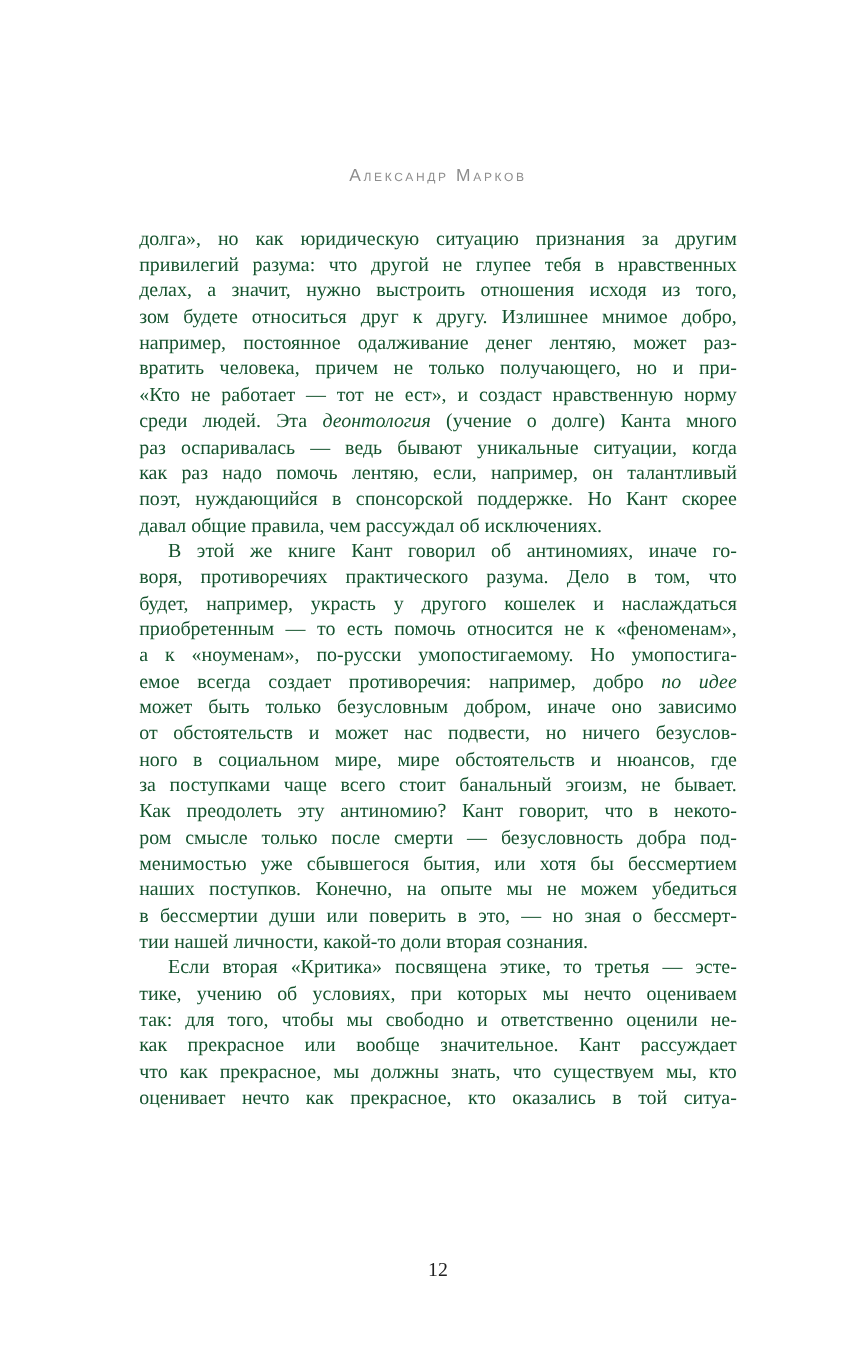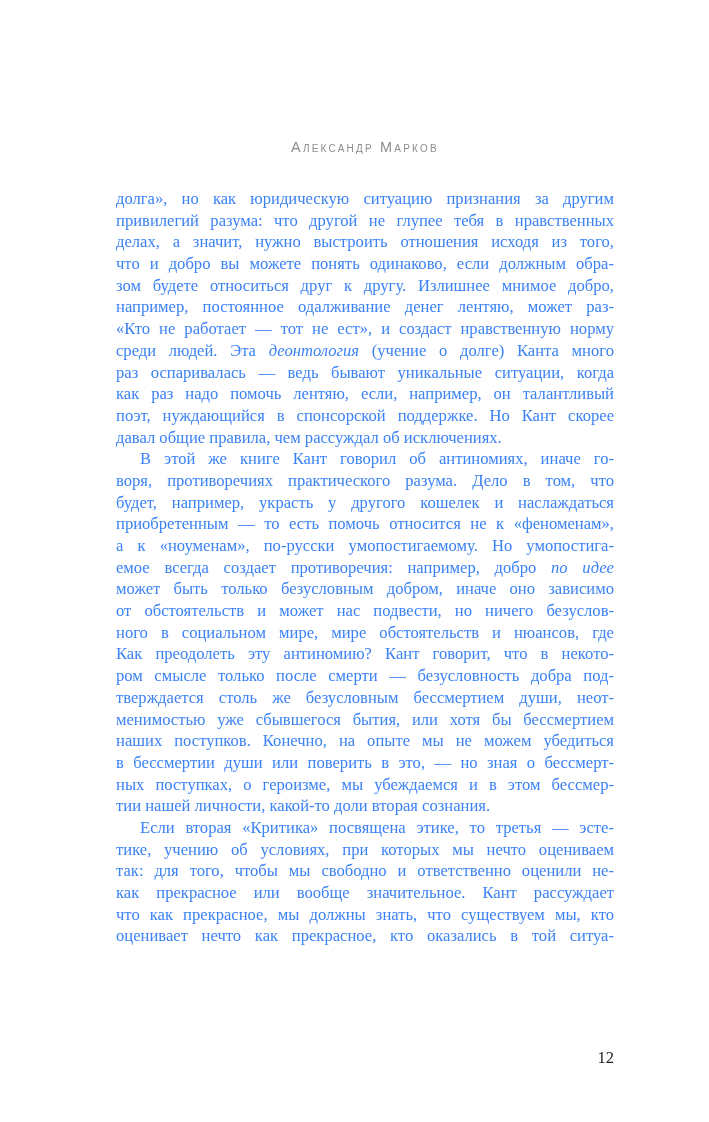--- a/index.html
+++ b/index.html
@@ -29,85 +29,84 @@
     color: #8d8d8d;
   }
   .page-body {
     position: absolute;
     top: 140px;
     left: 116px;
     width: 498px;
     font-family: "Liberation Serif", serif;
     font-size: 16.6px;
     line-height: 21.7px;
-    color: #3b82f6;
+    color: #14532d;
   }
   .paragraph { margin: 0; }
   .line {
     text-align: justify;
     text-align-last: justify;
     height: 21.7px;
     overflow: visible;
   }
   .line.no-justify {
     text-align-last: left;
   }
   .paragraph.indent .line:first-child {
     text-indent: 24px;
   }
   .line em { font-style: italic; }
   .page-number {
     position: absolute;
     top: 1000px;
     left: 116px;
     width: 498px;
-    text-align: right;
+    text-align: center;
     font-family: "Liberation Serif", serif;
     font-size: 16.5px;
     color: #222222;
   }
 </style>
 </head>
 <body>
 
 <div class="page">
   <div class="running-head">Александр Марков</div>
 
   <div class="page-body">
       <div class="paragraph">
         <div class="line"><span>долга», но как юридическую ситуацию признания за другим</span></div>
         <div class="line"><span>привилегий разума: что другой не глупее тебя в нравственных</span></div>
         <div class="line"><span>делах, а значит, нужно выстроить отношения исходя из того,</span></div>
-        <div class="line"><span>что и добро вы можете понять одинаково, если должным обра-</span></div>
         <div class="line"><span>зом будете относиться друг к другу. Излишнее мнимое добро,</span></div>
         <div class="line"><span>например, постоянное одалживание денег лентяю, может раз-</span></div>
+        <div class="line"><span>вратить человека, причем не только получающего, но и при-</span></div>
         <div class="line"><span>«Кто не работает — тот не ест», и создаст нравственную норму</span></div>
         <div class="line"><span>среди людей. Эта </span><em>деонтология</em><span> (учение о долге) Канта много</span></div>
         <div class="line"><span>раз оспаривалась — ведь бывают уникальные ситуации, когда</span></div>
         <div class="line"><span>как раз надо помочь лентяю, если, например, он талантливый</span></div>
         <div class="line"><span>поэт, нуждающийся в спонсорской поддержке. Но Кант скорее</span></div>
         <div class="line no-justify"><span>давал общие правила, чем рассуждал об исключениях.</span></div>
       </div>
       <div class="paragraph indent">
         <div class="line"><span>В этой же книге Кант говорил об антиномиях, иначе го-</span></div>
         <div class="line"><span>воря, противоречиях практического разума. Дело в том, что</span></div>
         <div class="line"><span>будет, например, украсть у другого кошелек и наслаждаться</span></div>
         <div class="line"><span>приобретенным — то есть помочь относится не к «феноменам»,</span></div>
         <div class="line"><span>а к «ноуменам», по-русски умопостигаемому. Но умопостига-</span></div>
         <div class="line"><span>емое всегда создает противоречия: например, добро </span><em>по идее</em></div>
         <div class="line"><span>может быть только безусловным добром, иначе оно зависимо</span></div>
         <div class="line"><span>от обстоятельств и может нас подвести, но ничего безуслов-</span></div>
         <div class="line"><span>ного в социальном мире, мире обстоятельств и нюансов, где</span></div>
+        <div class="line"><span>за поступками чаще всего стоит банальный эгоизм, не бывает.</span></div>
         <div class="line"><span>Как преодолеть эту антиномию? Кант говорит, что в некото-</span></div>
         <div class="line"><span>ром смысле только после смерти — безусловность добра под-</span></div>
-        <div class="line"><span>тверждается столь же безусловным бессмертием души, неот-</span></div>
         <div class="line"><span>менимостью уже сбывшегося бытия, или хотя бы бессмертием</span></div>
         <div class="line"><span>наших поступков. Конечно, на опыте мы не можем убедиться</span></div>
         <div class="line"><span>в бессмертии души или поверить в это, — но зная о бессмерт-</span></div>
-        <div class="line"><span>ных поступках, о героизме, мы убеждаемся и в этом бессмер-</span></div>
         <div class="line no-justify"><span>тии нашей личности, какой-то доли вторая сознания.</span></div>
       </div>
       <div class="paragraph indent">
         <div class="line"><span>Если вторая «Критика» посвящена этике, то третья — эсте-</span></div>
         <div class="line"><span>тике, учению об условиях, при которых мы нечто оцениваем</span></div>
         <div class="line"><span>так: для того, чтобы мы свободно и ответственно оценили не-</span></div>
         <div class="line"><span>как прекрасное или вообще значительное. Кант рассуждает</span></div>
         <div class="line"><span>что как прекрасное, мы должны знать, что существуем мы, кто</span></div>
         <div class="line"><span>оценивает нечто как прекрасное, кто оказались в той ситуа-</span></div>
       </div>

